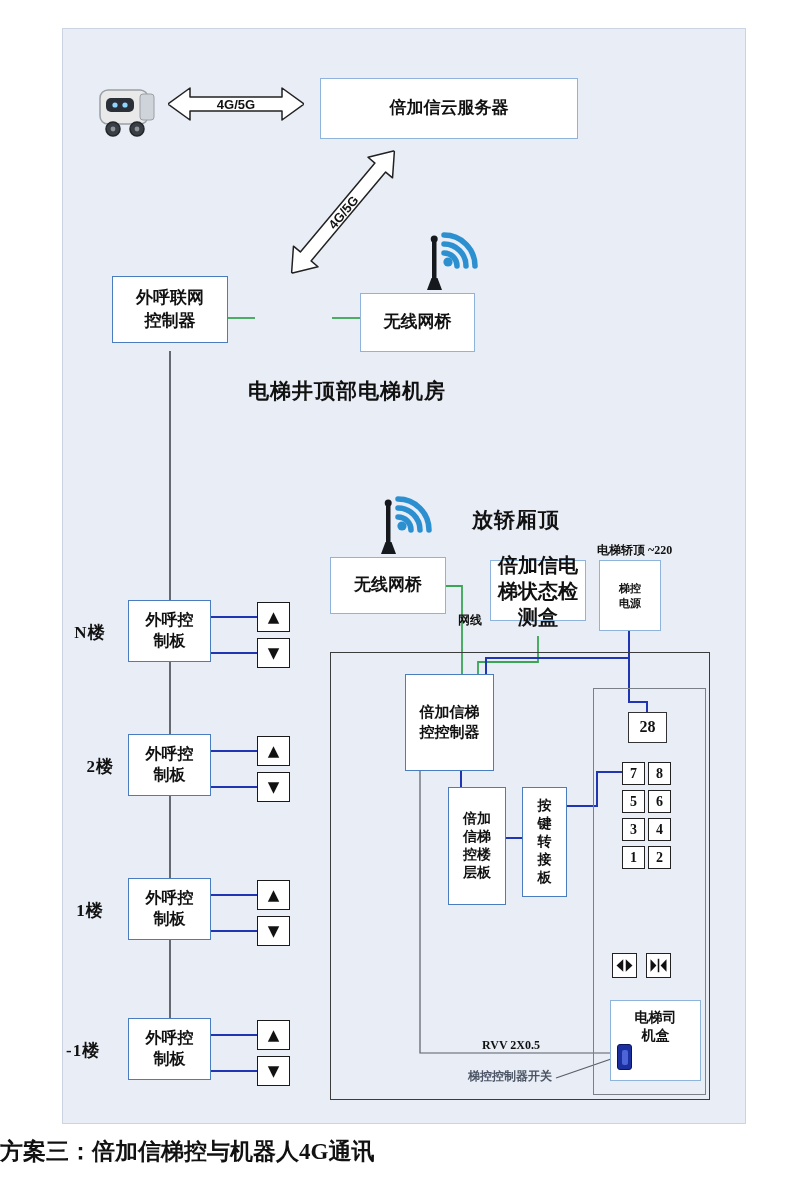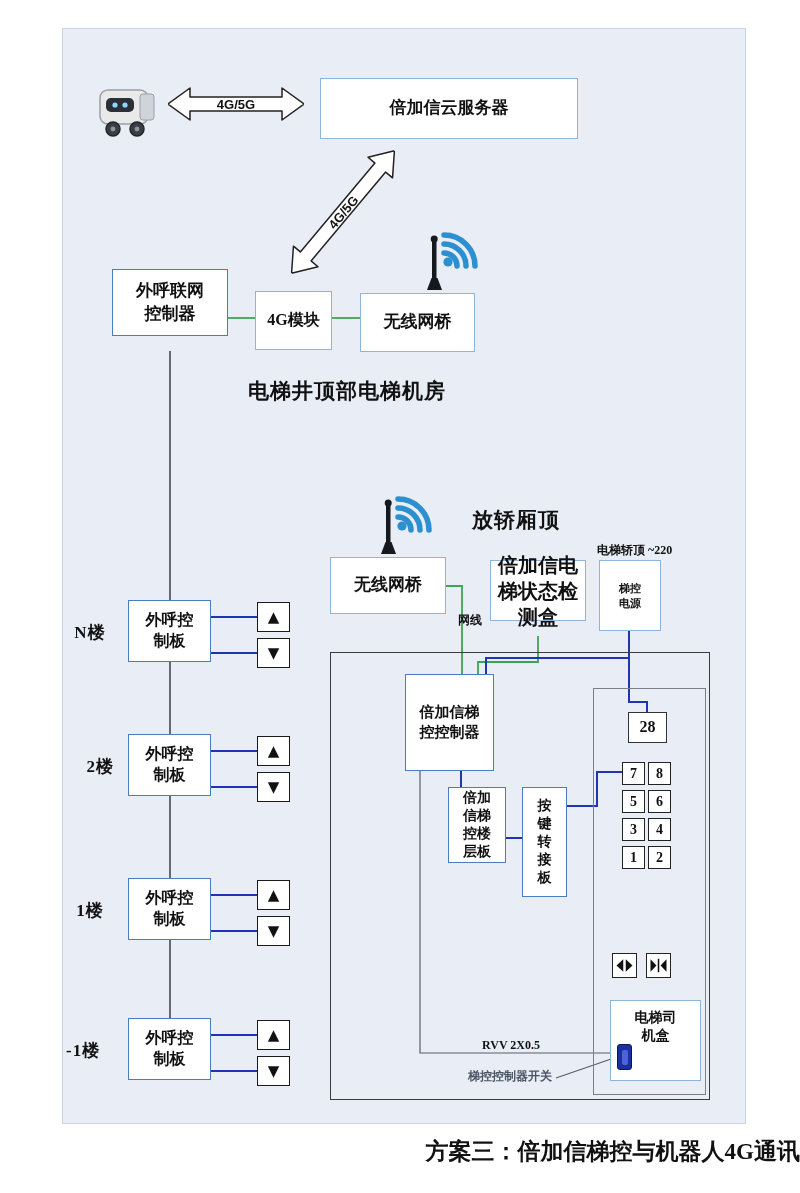--- a/index.html
+++ b/index.html
@@ -21,21 +21,21 @@
           align-items:center;justify-content:center;font-size:14px;font-weight:bold}
   .caption{font-weight:bold;letter-spacing:1px}
   .smalllabel{font-size:12px;font-weight:bold}
   .arrow-wrap{display:flex;align-items:center;justify-content:center}
   .arrow-text{position:absolute;inset:0;display:flex;align-items:center;justify-content:center;
               font-size:13px;font-weight:bold;font-family:"Liberation Sans",sans-serif}
   .ln-green{stroke:var(--line-green,#3aa655);stroke-width:1.8;fill:none}
   .ln-blue{stroke:var(--line-blue,#1f35b4);stroke-width:2;fill:none}
   .ln-dark{stroke:#44474e;stroke-width:1.6;fill:none}
   .ln-thin{stroke:#5a5f66;stroke-width:1.2;fill:none}
-  .title{width:800px;text-align:right;font-size:23px;font-weight:bold}
+  .title{width:800px;text-align:left;font-size:23px;font-weight:bold}
   .switch{background:var(--switch-blue,#1b2f9e);border:1.5px solid #0a1560;border-radius:3px}
   .switch-inner{position:absolute;left:4px;top:5px;width:6px;height:15px;background:#4d63d8;border-radius:2px}
 </style>
 </head>
 <body>
 
 <div id="stage">
 
   <div class="abs panel" style="left:62px;top:28px;width:684px;height:1096px"></div>
 
@@ -105,23 +105,22 @@
       <rect x="24" y="24" width="4.5" height="42" fill="#15181d"></rect>
       <path d="M19 72 L34 72 L29.5 60 L23.5 60 Z" fill="#15181d"></path>
       <circle cx="26.2" cy="21" r="3.5" fill="#15181d"></circle>
       <path d="M36 35 A13 13 0 0 1 49 48" stroke="var(--wifi-blue,#2c8fd0)" stroke-width="5.5" fill="none" stroke-linecap="round"></path>
       <path d="M36 26 A22 22 0 0 1 58 48" stroke="var(--wifi-blue,#2c8fd0)" stroke-width="5.5" fill="none" stroke-linecap="round"></path>
       <path d="M36 17 A31 31 0 0 1 67 48" stroke="var(--wifi-blue,#2c8fd0)" stroke-width="5.5" fill="none" stroke-linecap="round"></path>
       <circle cx="40" cy="44" r="4.6" fill="var(--wifi-blue,#2c8fd0)"></circle>
     </svg>
   </div>
 
-  <div class="abs box b-blue" style="left:112px;top:269px;width:116px;height:67px;font-size:17px">外呼联网
+  <div class="abs box b-blue" style="left:112px;top:276px;width:116px;height:67px;font-size:17px">外呼联网
 控制器</div>
-  <div class="abs box b-light" style="left:255px;top:291px;width:77px;height:59px;font-size:16px">4G模块</div>
   <div class="abs box b-light" style="left:360px;top:293px;width:115px;height:59px;font-size:17px">无线网桥</div>
   <div class="abs caption" style="left:248px;top:377px;font-size:21px">电梯井顶部电梯机房</div>
 
   <div class="abs" style="left:362px;top:482px;width:80px;height:78px">
     <svg viewBox="0 0 80 78" width="80" height="78">
       <rect x="24" y="24" width="4.5" height="42" fill="#15181d"></rect>
       <path d="M19 72 L34 72 L29.5 60 L23.5 60 Z" fill="#15181d"></path>
       <circle cx="26.2" cy="21" r="3.5" fill="#15181d"></circle>
       <path d="M36 35 A13 13 0 0 1 49 48" stroke="var(--wifi-blue,#2c8fd0)" stroke-width="5.5" fill="none" stroke-linecap="round"></path>
       <path d="M36 26 A22 22 0 0 1 58 48" stroke="var(--wifi-blue,#2c8fd0)" stroke-width="5.5" fill="none" stroke-linecap="round"></path>
@@ -152,21 +151,21 @@
 
   <div class="abs numbtn" style="left:622px;top:762px">7</div>
   <div class="abs numbtn" style="left:648px;top:762px">8</div>
   <div class="abs numbtn" style="left:622px;top:790px">5</div>
   <div class="abs numbtn" style="left:648px;top:790px">6</div>
   <div class="abs numbtn" style="left:622px;top:818px">3</div>
   <div class="abs numbtn" style="left:648px;top:818px">4</div>
   <div class="abs numbtn" style="left:622px;top:846px">1</div>
   <div class="abs numbtn" style="left:648px;top:846px">2</div>
 
-  <div class="abs box b-blue" style="left:448px;top:787px;width:58px;height:76px;font-size:14px">倍加
+  <div class="abs box b-blue" style="left:448px;top:787px;width:58px;height:118px;font-size:14px">倍加
 信梯
 控楼
 层板</div>
   <div class="abs box b-blue" style="left:522px;top:787px;width:45px;height:110px;font-size:14px">按
 键
 转
 接
 板</div>
 
   <div class="abs numbtn" style="left:612px;top:953px;width:25px;height:25px">

